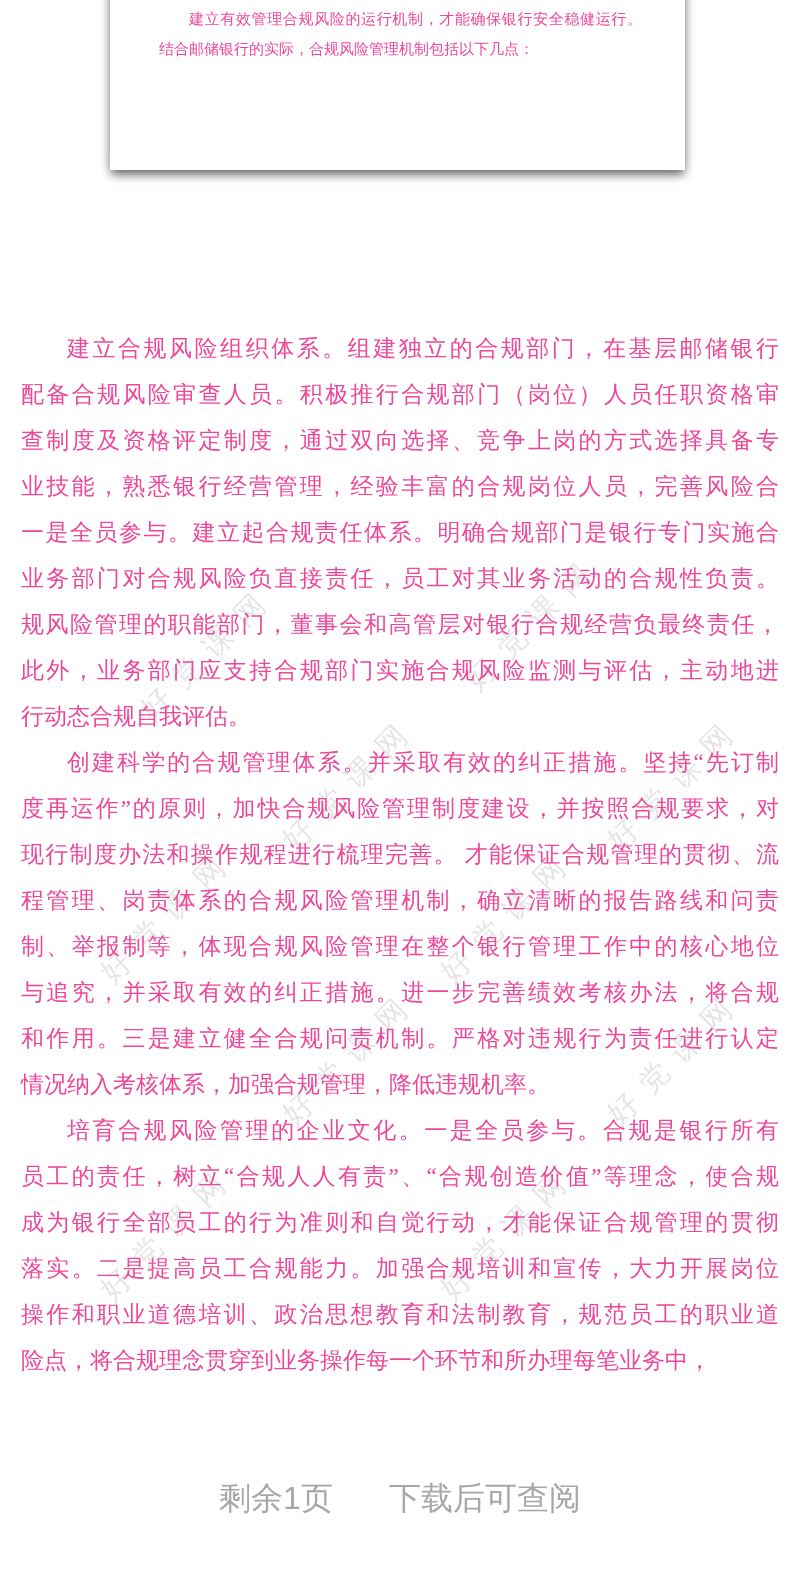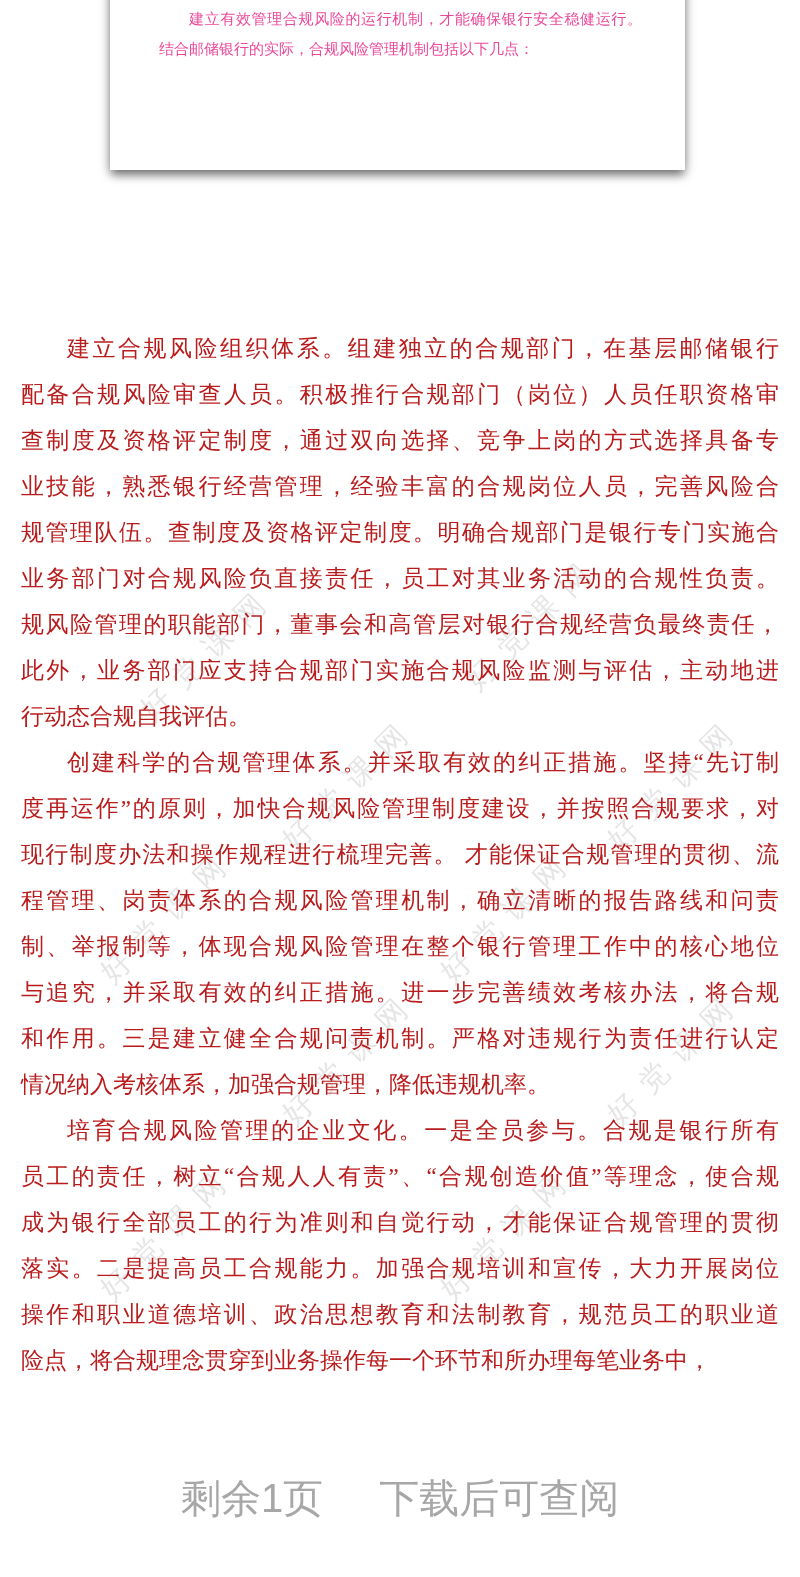--- a/index.html
+++ b/index.html
@@ -36,21 +36,21 @@
   .card-ln.plast { text-align-last: left; }
 
   
   .doc {
     position: absolute;
     left: 21px;
     top: 326px;
     width: 758px;
     font-size: 23px;
     line-height: 46px;
-    color: #b91c1c;
+    color: #ec4899;
   }
   .ln { text-align: justify; text-align-last: justify; }
   .ln.first { text-indent: 2em; }
   .ln.plast { text-align-last: left; }
 
   
   .wm {
     position: absolute;
     font-size: 30px;
     letter-spacing: 14px;
@@ -63,21 +63,21 @@
   }
   .page-card, .doc, .footer { z-index: 1; }
 
   
   .footer {
     position: absolute;
     left: 0;
     top: 1478px;
     width: 800px;
     text-align: center;
-    font-size: 40px;
+    font-size: 32px;
     line-height: 40px;
     color: #a7a7a7;
     font-family: "Liberation Sans", "DejaVu Sans", sans-serif;
   }
   .footer .gap { display: inline-block; width: 56px; }
 </style>
 </head>
 <body>
 
 <div class="page-card">
@@ -86,21 +86,21 @@
       <div class="card-ln plast">结合邮储银行的实际，合规风险管理机制包括以下几点：</div>
     </div>
 </div>
 
 <div class="doc">
     <div class="para">
       <div class="ln first">建立合规风险组织体系。组建独立的合规部门，在基层邮储银行</div>
       <div class="ln">配备合规风险审查人员。积极推行合规部门（岗位）人员任职资格审</div>
       <div class="ln">查制度及资格评定制度，通过双向选择、竞争上岗的方式选择具备专</div>
       <div class="ln">业技能，熟悉银行经营管理，经验丰富的合规岗位人员，完善风险合</div>
-      <div class="ln">规管理队伍。查制度及资格评定制度。明确合规部门是银行专门实施合</div>
+      <div class="ln">一是全员参与。建立起合规责任体系。明确合规部门是银行专门实施合</div>
       <div class="ln">业务部门对合规风险负直接责任，员工对其业务活动的合规性负责。</div>
       <div class="ln">规风险管理的职能部门，董事会和高管层对银行合规经营负最终责任，</div>
       <div class="ln">此外，业务部门应支持合规部门实施合规风险监测与评估，主动地进</div>
       <div class="ln plast">行动态合规自我评估。</div>
     </div>
     <div class="para">
       <div class="ln first">创建科学的合规管理体系。并采取有效的纠正措施。坚持“先订制</div>
       <div class="ln">度再运作”的原则，加快合规风险管理制度建设，并按照合规要求，对</div>
       <div class="ln">现行制度办法和操作规程进行梳理完善。 才能保证合规管理的贯彻、流</div>
       <div class="ln">程管理、岗责体系的合规风险管理机制，确立清晰的报告路线和问责</div>

